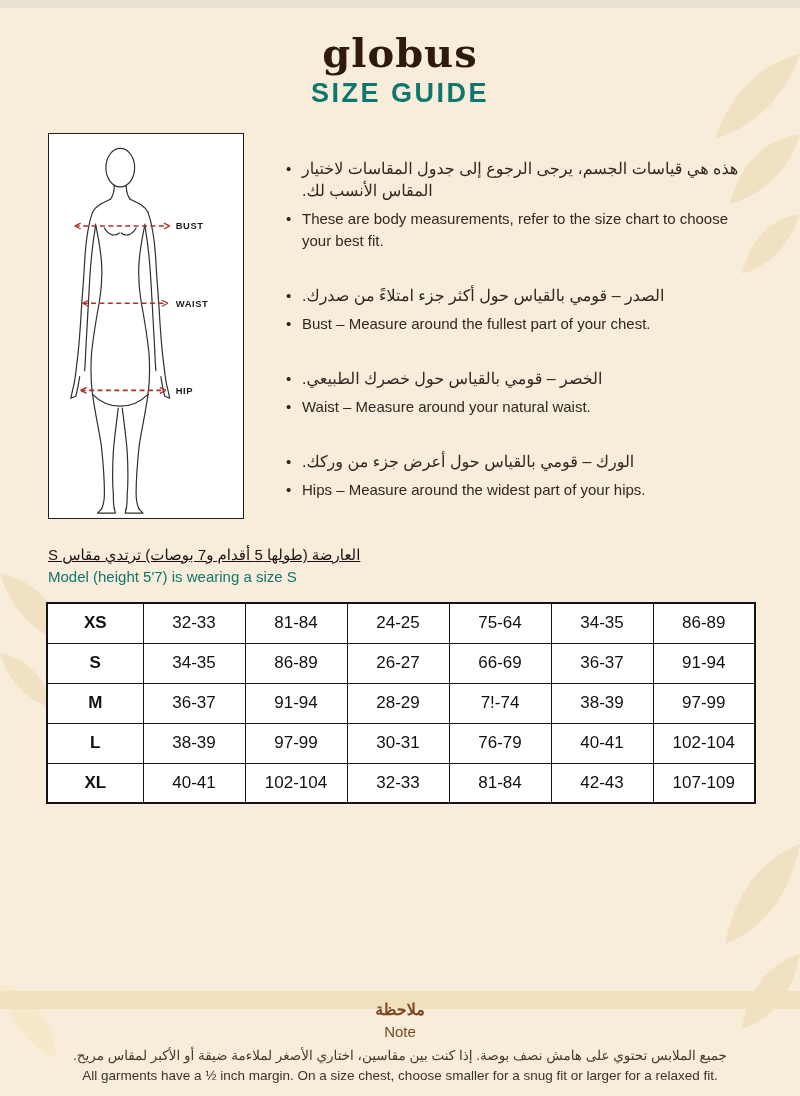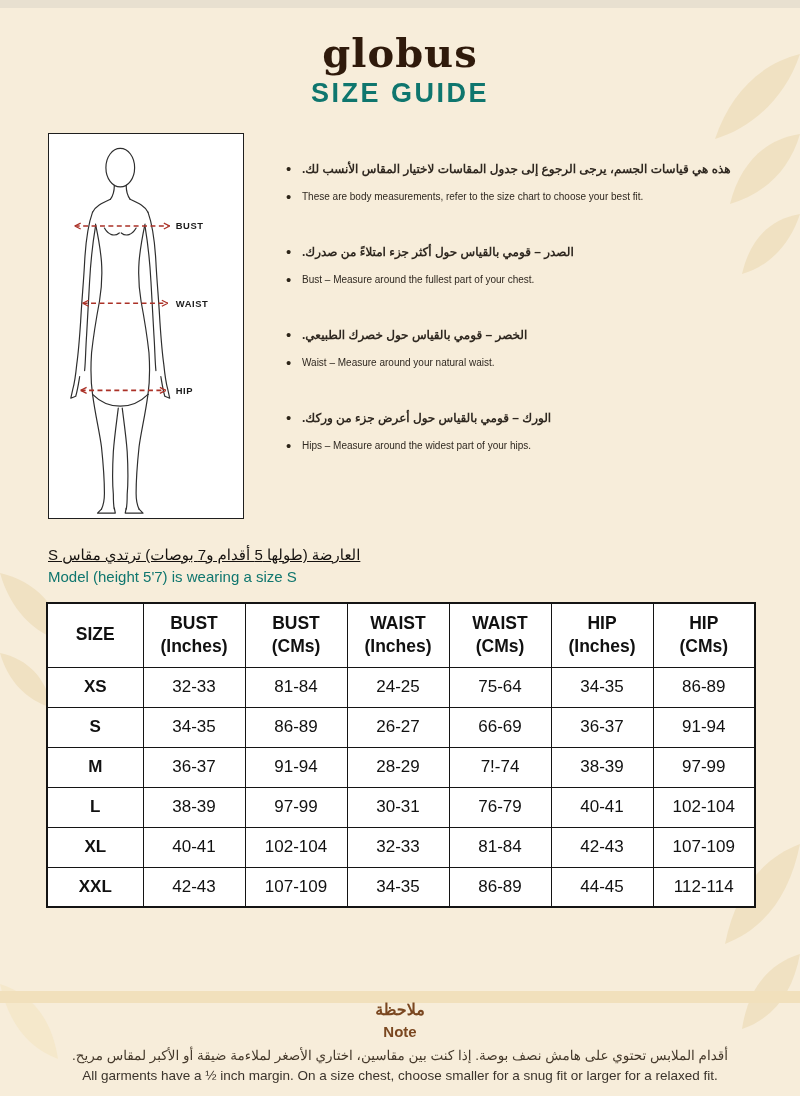--- a/index.html
+++ b/index.html
@@ -51,22 +51,22 @@
 
   
   .instructions {
     position: absolute;
     left: 286px; top: 150px;
     width: 472px;
   }
   .inst-group { margin-bottom: 33px; }
   .inst-item { display: flex; align-items: flex-start; margin-bottom: 6px; }
   .bullet { flex: 0 0 auto; width: 16px; color: #2c2418; font-size: 15px; line-height: 22px; }
-  .inst-text { flex: 1; font-size: 10px; line-height: 22px; color: #2f2820; text-align: left; }
-  .inst-text.ar { font-size: 12px; font-weight: bold; }
+  .inst-text { flex: 1; font-size: 15px; line-height: 22px; color: #2f2820; text-align: left; }
+  .inst-text.ar { font-size: 16px; }
 
   
   .model-note { position: absolute; left: 48px; top: 536px; width: 520px; }
   .model-ar { font-size: 15px; line-height: 22px; color: #171310; text-align: left; text-decoration: underline; }
   .model-en { font-size: 15px; line-height: 22px; color: #0f766e; font-weight: 400; }
 
   
   .size-table {
     position: absolute;
     left: 46px; top: 594px;
@@ -100,25 +100,25 @@
   }
   .size-table tbody td { height: 40px; font-size: 17px; }
   .size-table tbody td.size-cell { font-weight: bold; }
 
   
   .note-footer {
     position: absolute;
     left: 0; right: 0; top: 983px; bottom: 0;
     background: #f1e0bc;
     text-align: center;
-    padding: 8px 20px 4px 20px;
+    padding: 8px 20px 10px 20px;
     z-index: 1;
   }
   .note-title-ar { font-size: 16px; font-weight: bold; color: #7a4720; line-height: 1.4; }
-  .note-title-en { font-size: 15px; font-weight: bold; color: #7a4720; line-height: 1.45; }
+  .note-title-en { font-size: 15px; font-weight: normal; color: #7a4720; line-height: 1.45; }
   .note-body-ar { margin-top: 3px; font-size: 13.5px; color: #45392b; line-height: 1.5; }
   .note-body-en { font-size: 13.5px; color: #3b342c; line-height: 1.5; }
 </style>
 </head>
 <body>
 
 <div class="page">
 
   <svg class="decor" style="right:0; top:36px;" width="130" height="260" viewBox="0 0 130 260">
     <path d="M130,10 C90,20 60,50 45,95 C80,85 115,55 130,10 Z" fill="#f0e1c2"></path>
@@ -238,35 +238,20 @@
       <colgroup>
         <col class="size-col-w">
           <col>
           <col>
           <col>
           <col>
           <col>
           <col>
       </colgroup>
       <thead>
-        <tr class="head-en">
-          <th>SIZE</th>
-          <th>BUST
-(Inches)</th>
-          <th>BUST
-(CMs)</th>
-          <th>WAIST
-(Inches)</th>
-          <th>WAIST
-(CMs)</th>
-          <th>HIP
-(Inches)</th>
-          <th>HIP
-(CMs)</th>
-        </tr>
       </thead>
       <tbody>
         <tr>
           <td class="size-cell">XS</td>
           <td>32-33</td>
           <td>81-84</td>
           <td>24-25</td>
           <td>75-64</td>
           <td>34-35</td>
           <td>86-89</td>
@@ -300,33 +285,24 @@
         </tr>
         <tr>
           <td class="size-cell">XL</td>
           <td>40-41</td>
           <td>102-104</td>
           <td>32-33</td>
           <td>81-84</td>
           <td>42-43</td>
           <td>107-109</td>
         </tr>
-        <tr>
-          <td class="size-cell">XXL</td>
-          <td>42-43</td>
-          <td>107-109</td>
-          <td>34-35</td>
-          <td>86-89</td>
-          <td>44-45</td>
-          <td>112-114</td>
-        </tr>
       </tbody>
     </table>
 
     <div class="note-footer">
       <div class="note-title-ar">ملاحظة</div>
       <div class="note-title-en">Note</div>
-      <div class="note-body-ar" dir="rtl">أقدام الملابس تحتوي على هامش نصف بوصة. إذا كنت بين مقاسين، اختاري الأصغر لملاءمة ضيقة أو الأكبر لمقاس مريح.</div>
+      <div class="note-body-ar" dir="rtl">جميع الملابس تحتوي على هامش نصف بوصة. إذا كنت بين مقاسين، اختاري الأصغر لملاءمة ضيقة أو الأكبر لمقاس مريح.</div>
       <div class="note-body-en">All garments have a ½ inch margin. On a size chest, choose smaller for a snug fit or larger for a relaxed fit.</div>
     </div>
 
   </div>
 </div>
 
 </body></html>

